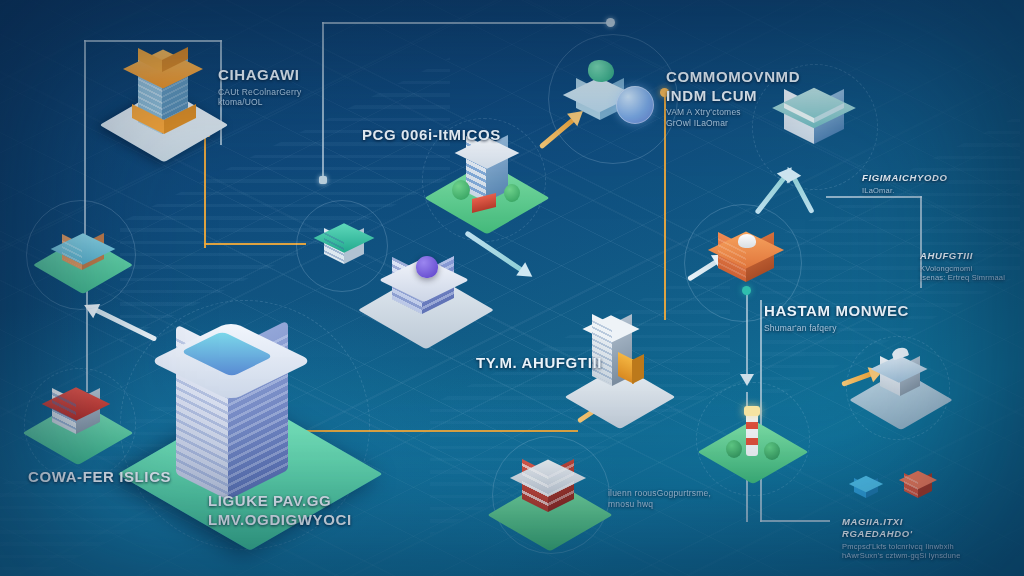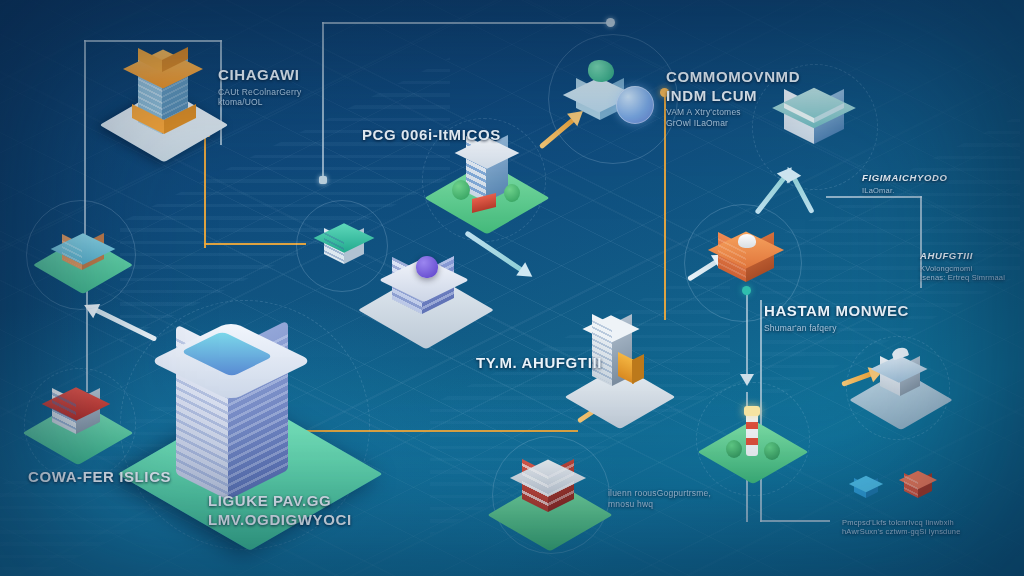--- a/index.html
+++ b/index.html
@@ -381,18 +381,20 @@
 LMV.OGDIGWYOCI</div>
   </div>
 
   <div class="label" style="left:608px;top:486px;width:160px;">
     <div class="s">iluenn roousGogpurtrsme,
 mnosu  hwq</div>
   </div>
 
 
   <div class="label sm" style="left:842px;top:516px;width:180px;">
+    <div class="t">MAGIIA.ITXI
+RGAEDAHDO'</div>
     <div class="s">Pmcpsd'Lkfs tolcnrIvcq Iinwbxih
 hAwrSuxn's cztwm-gqSi Iynsdune</div>
   </div>
 
   <div class="vignette"></div>
 </div>
 
 </body></html>

